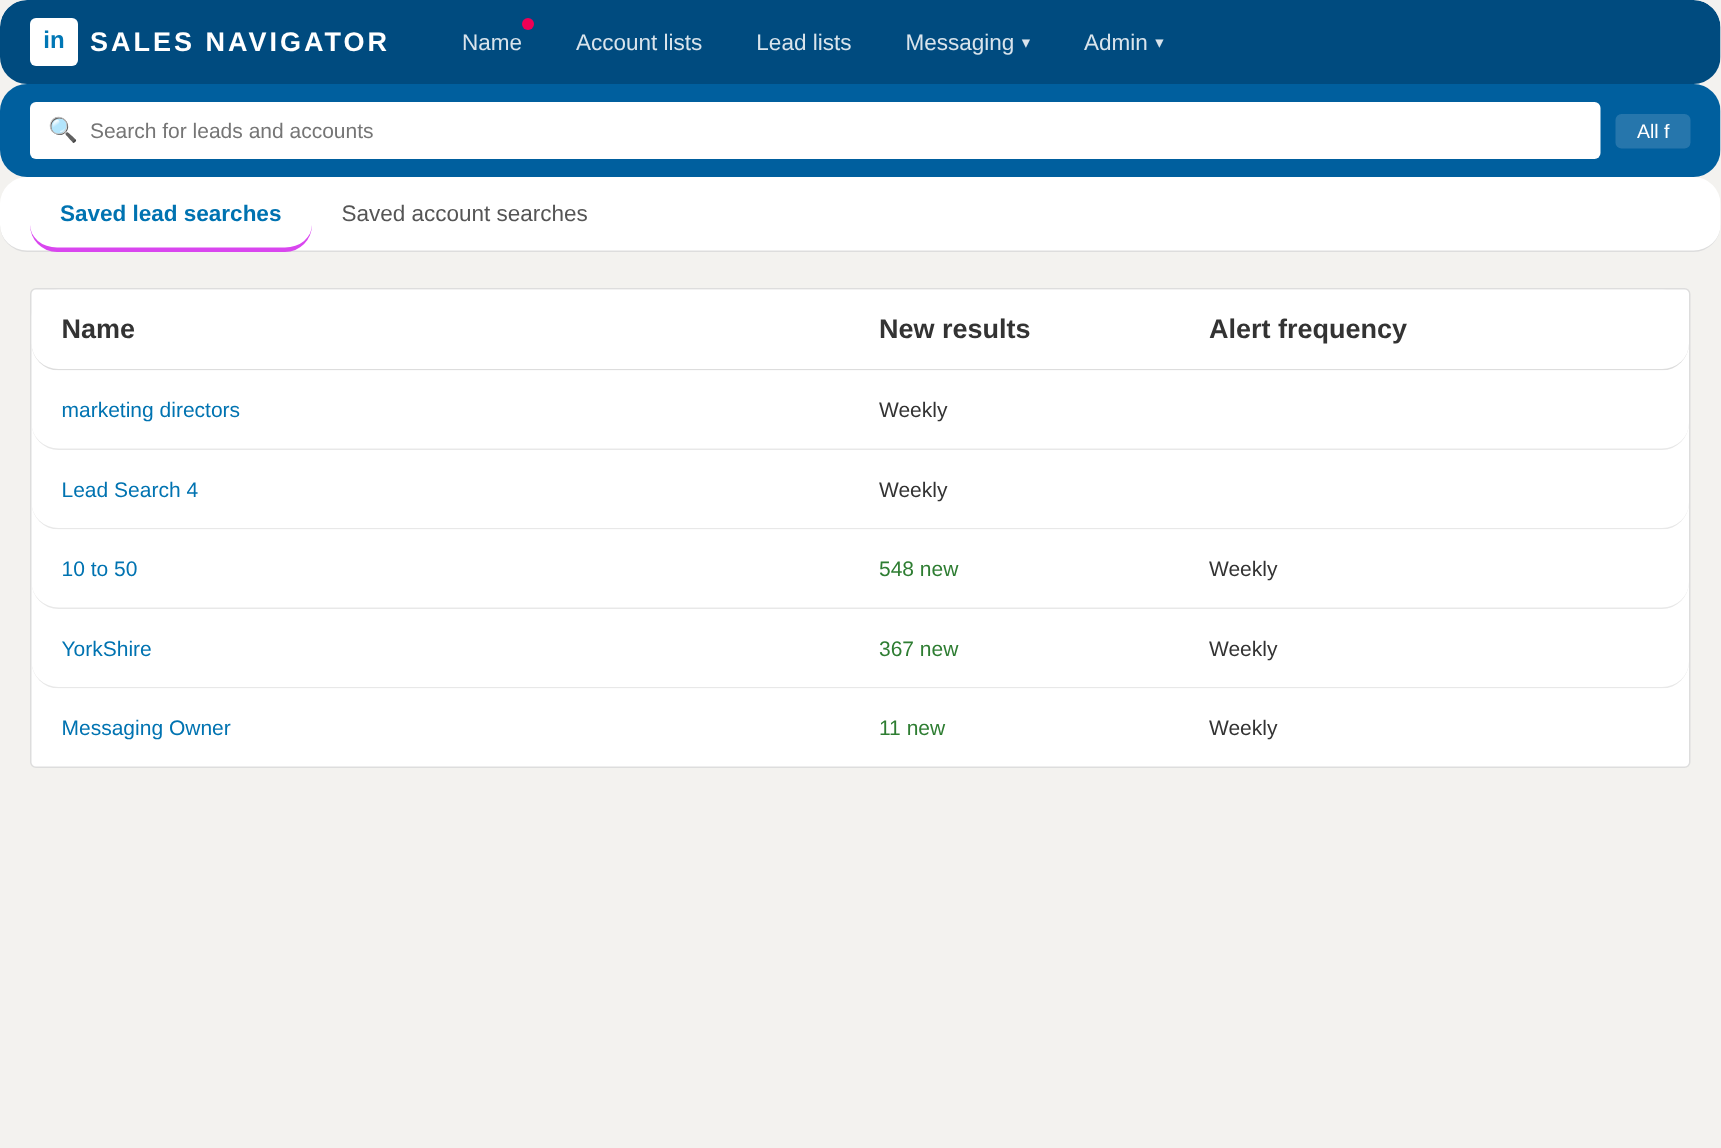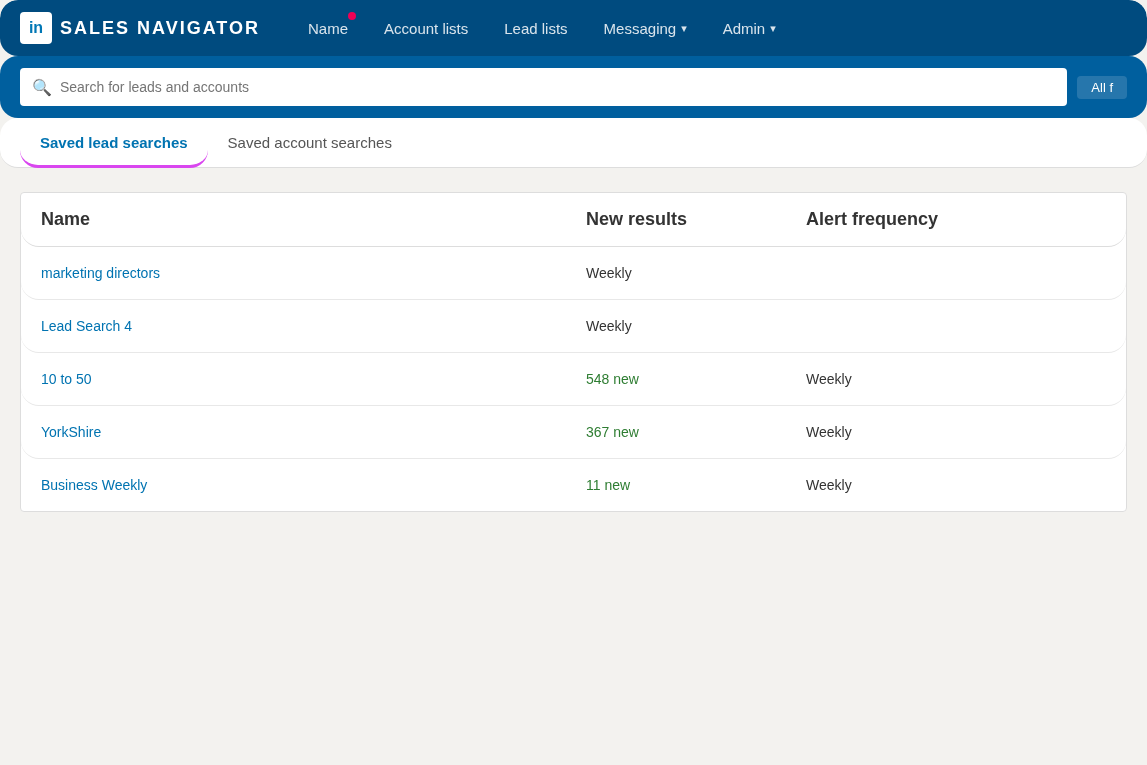--- a/index.html
+++ b/index.html
@@ -259,18 +259,18 @@
   </div>
 
   <div class="table-row">
     <span class="row-name">YorkShire</span>
     <span class="row-results">367 new</span>
     <span class="row-freq">Weekly</span>
     <span class="row-actions"></span>
   </div>
 
   <div class="table-row">
-    <span class="row-name">Business Weekly</span>
+    <span class="row-name">Messaging Owner</span>
     <span class="row-results">11 new</span>
     <span class="row-freq">Weekly</span>
     <span class="row-actions"></span>
   </div>
 </div>
 
 </body></html>

